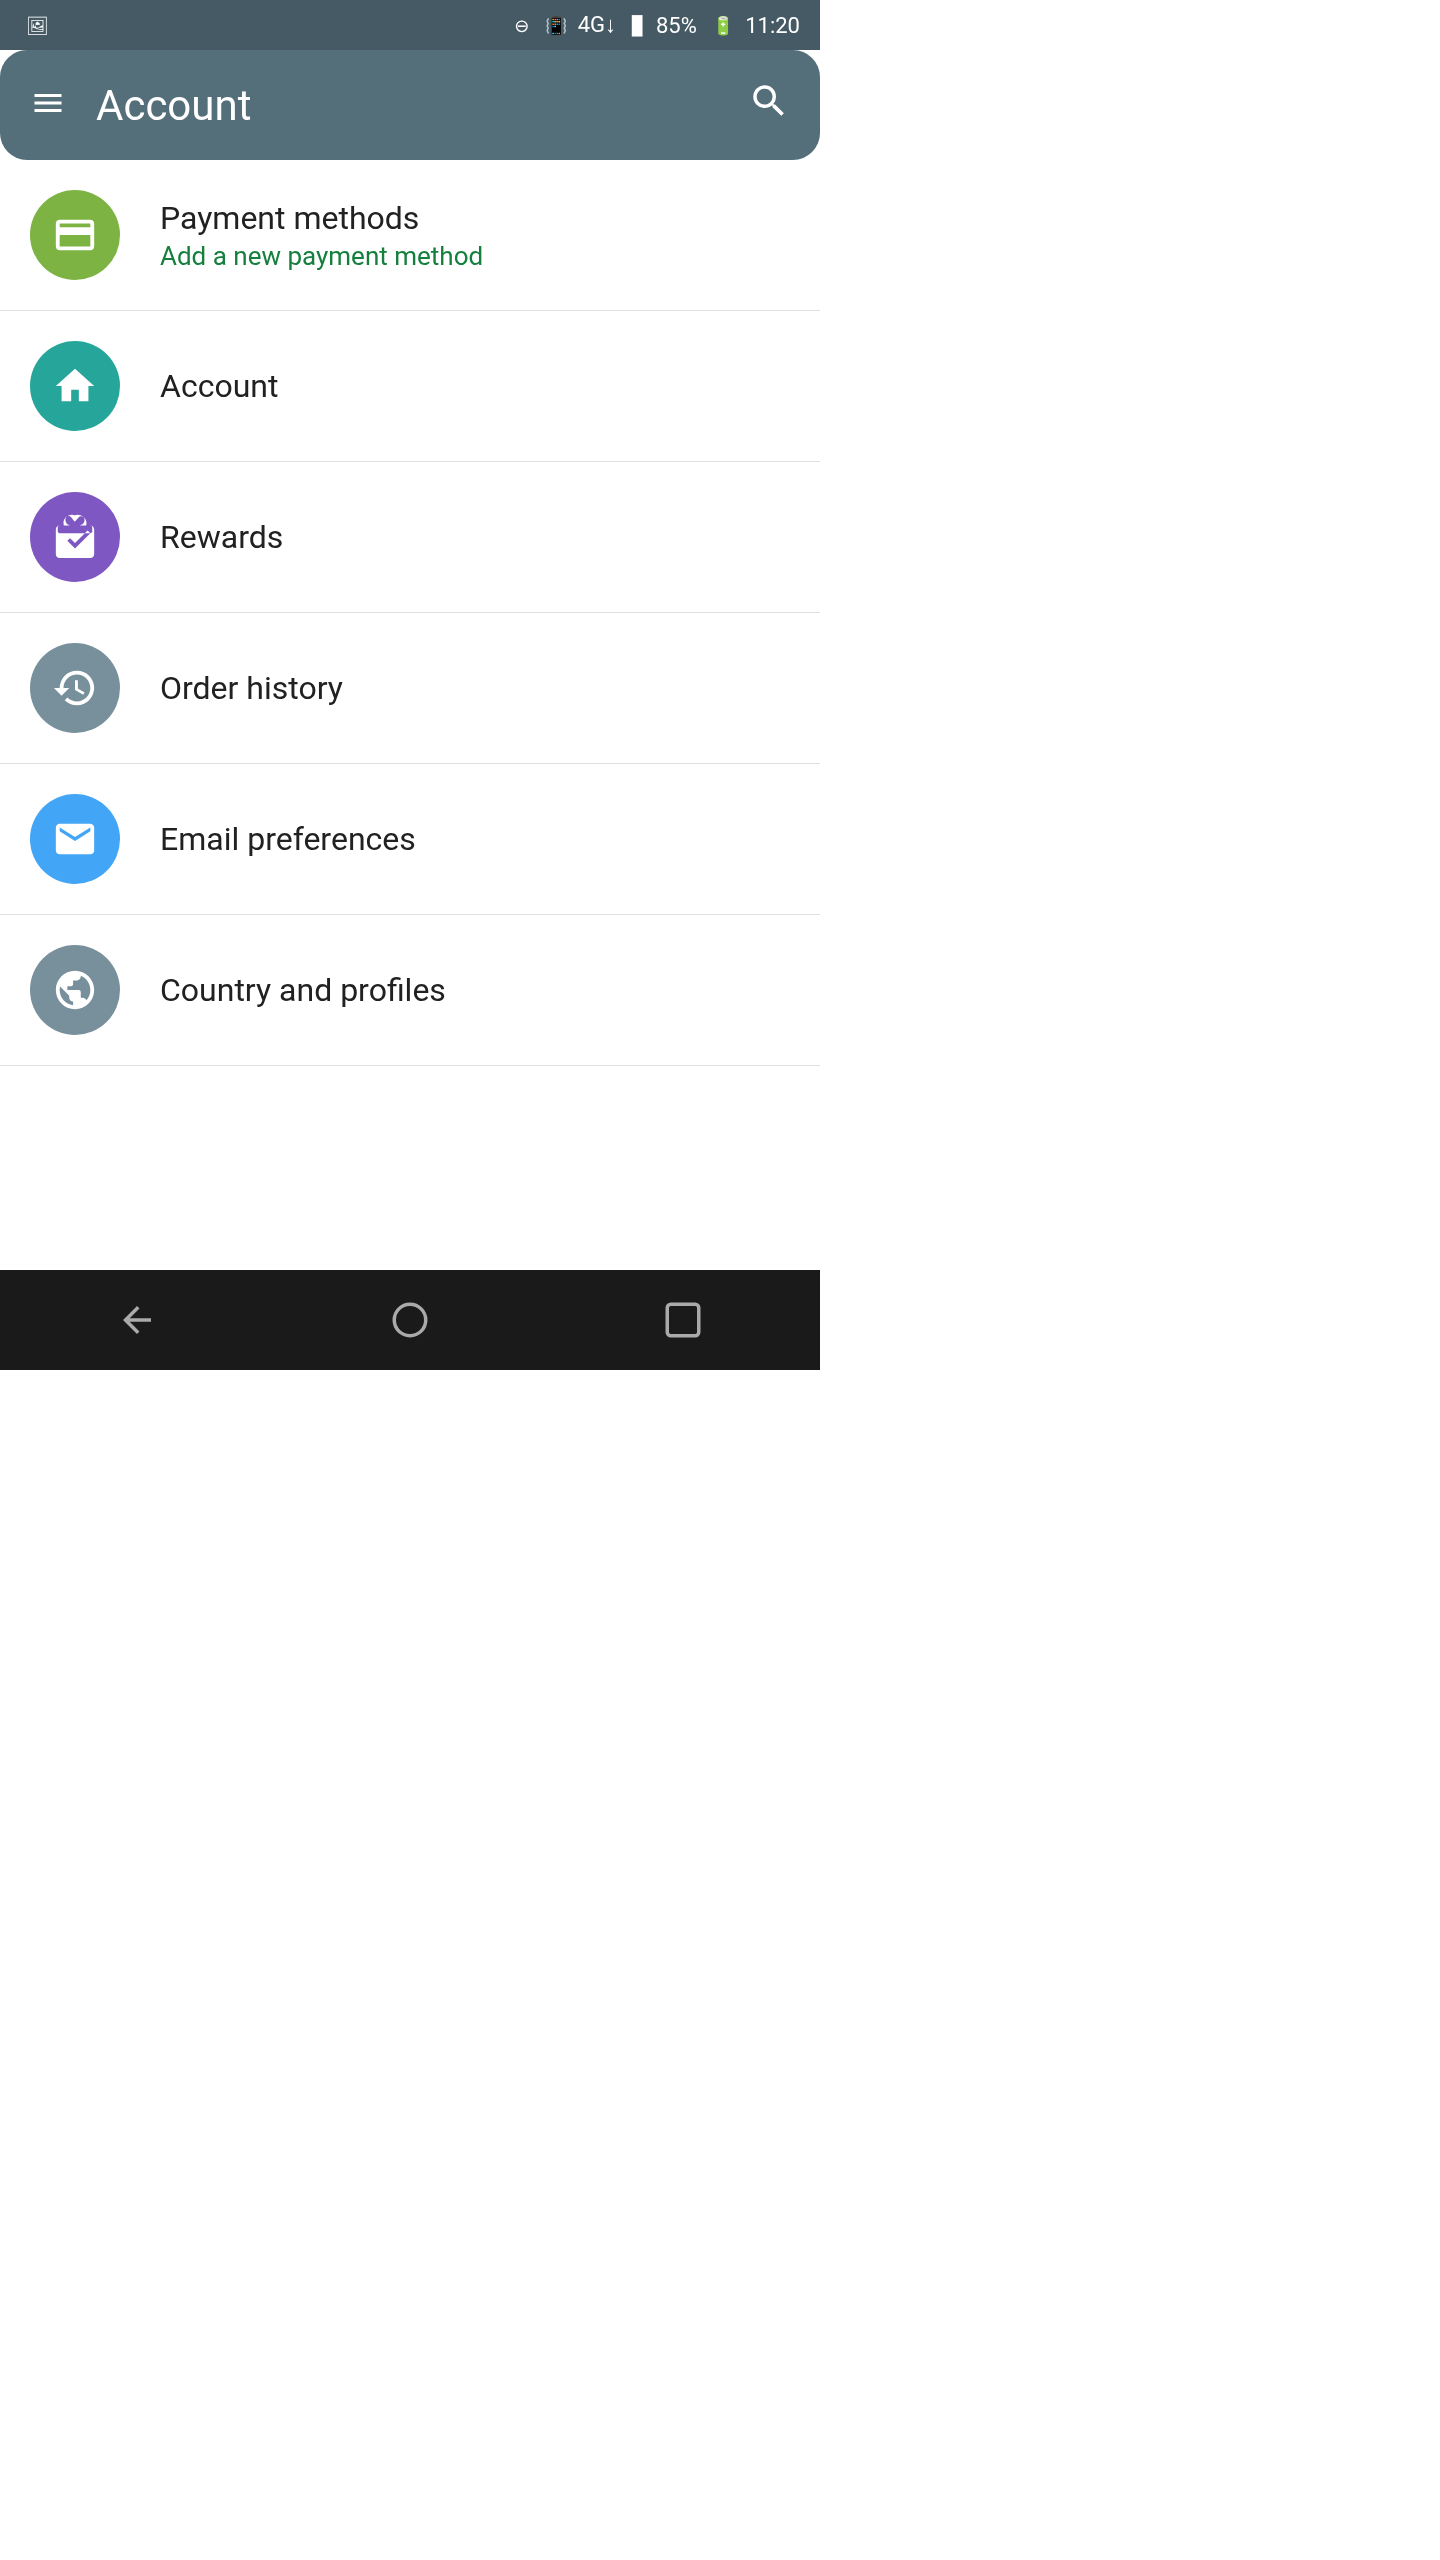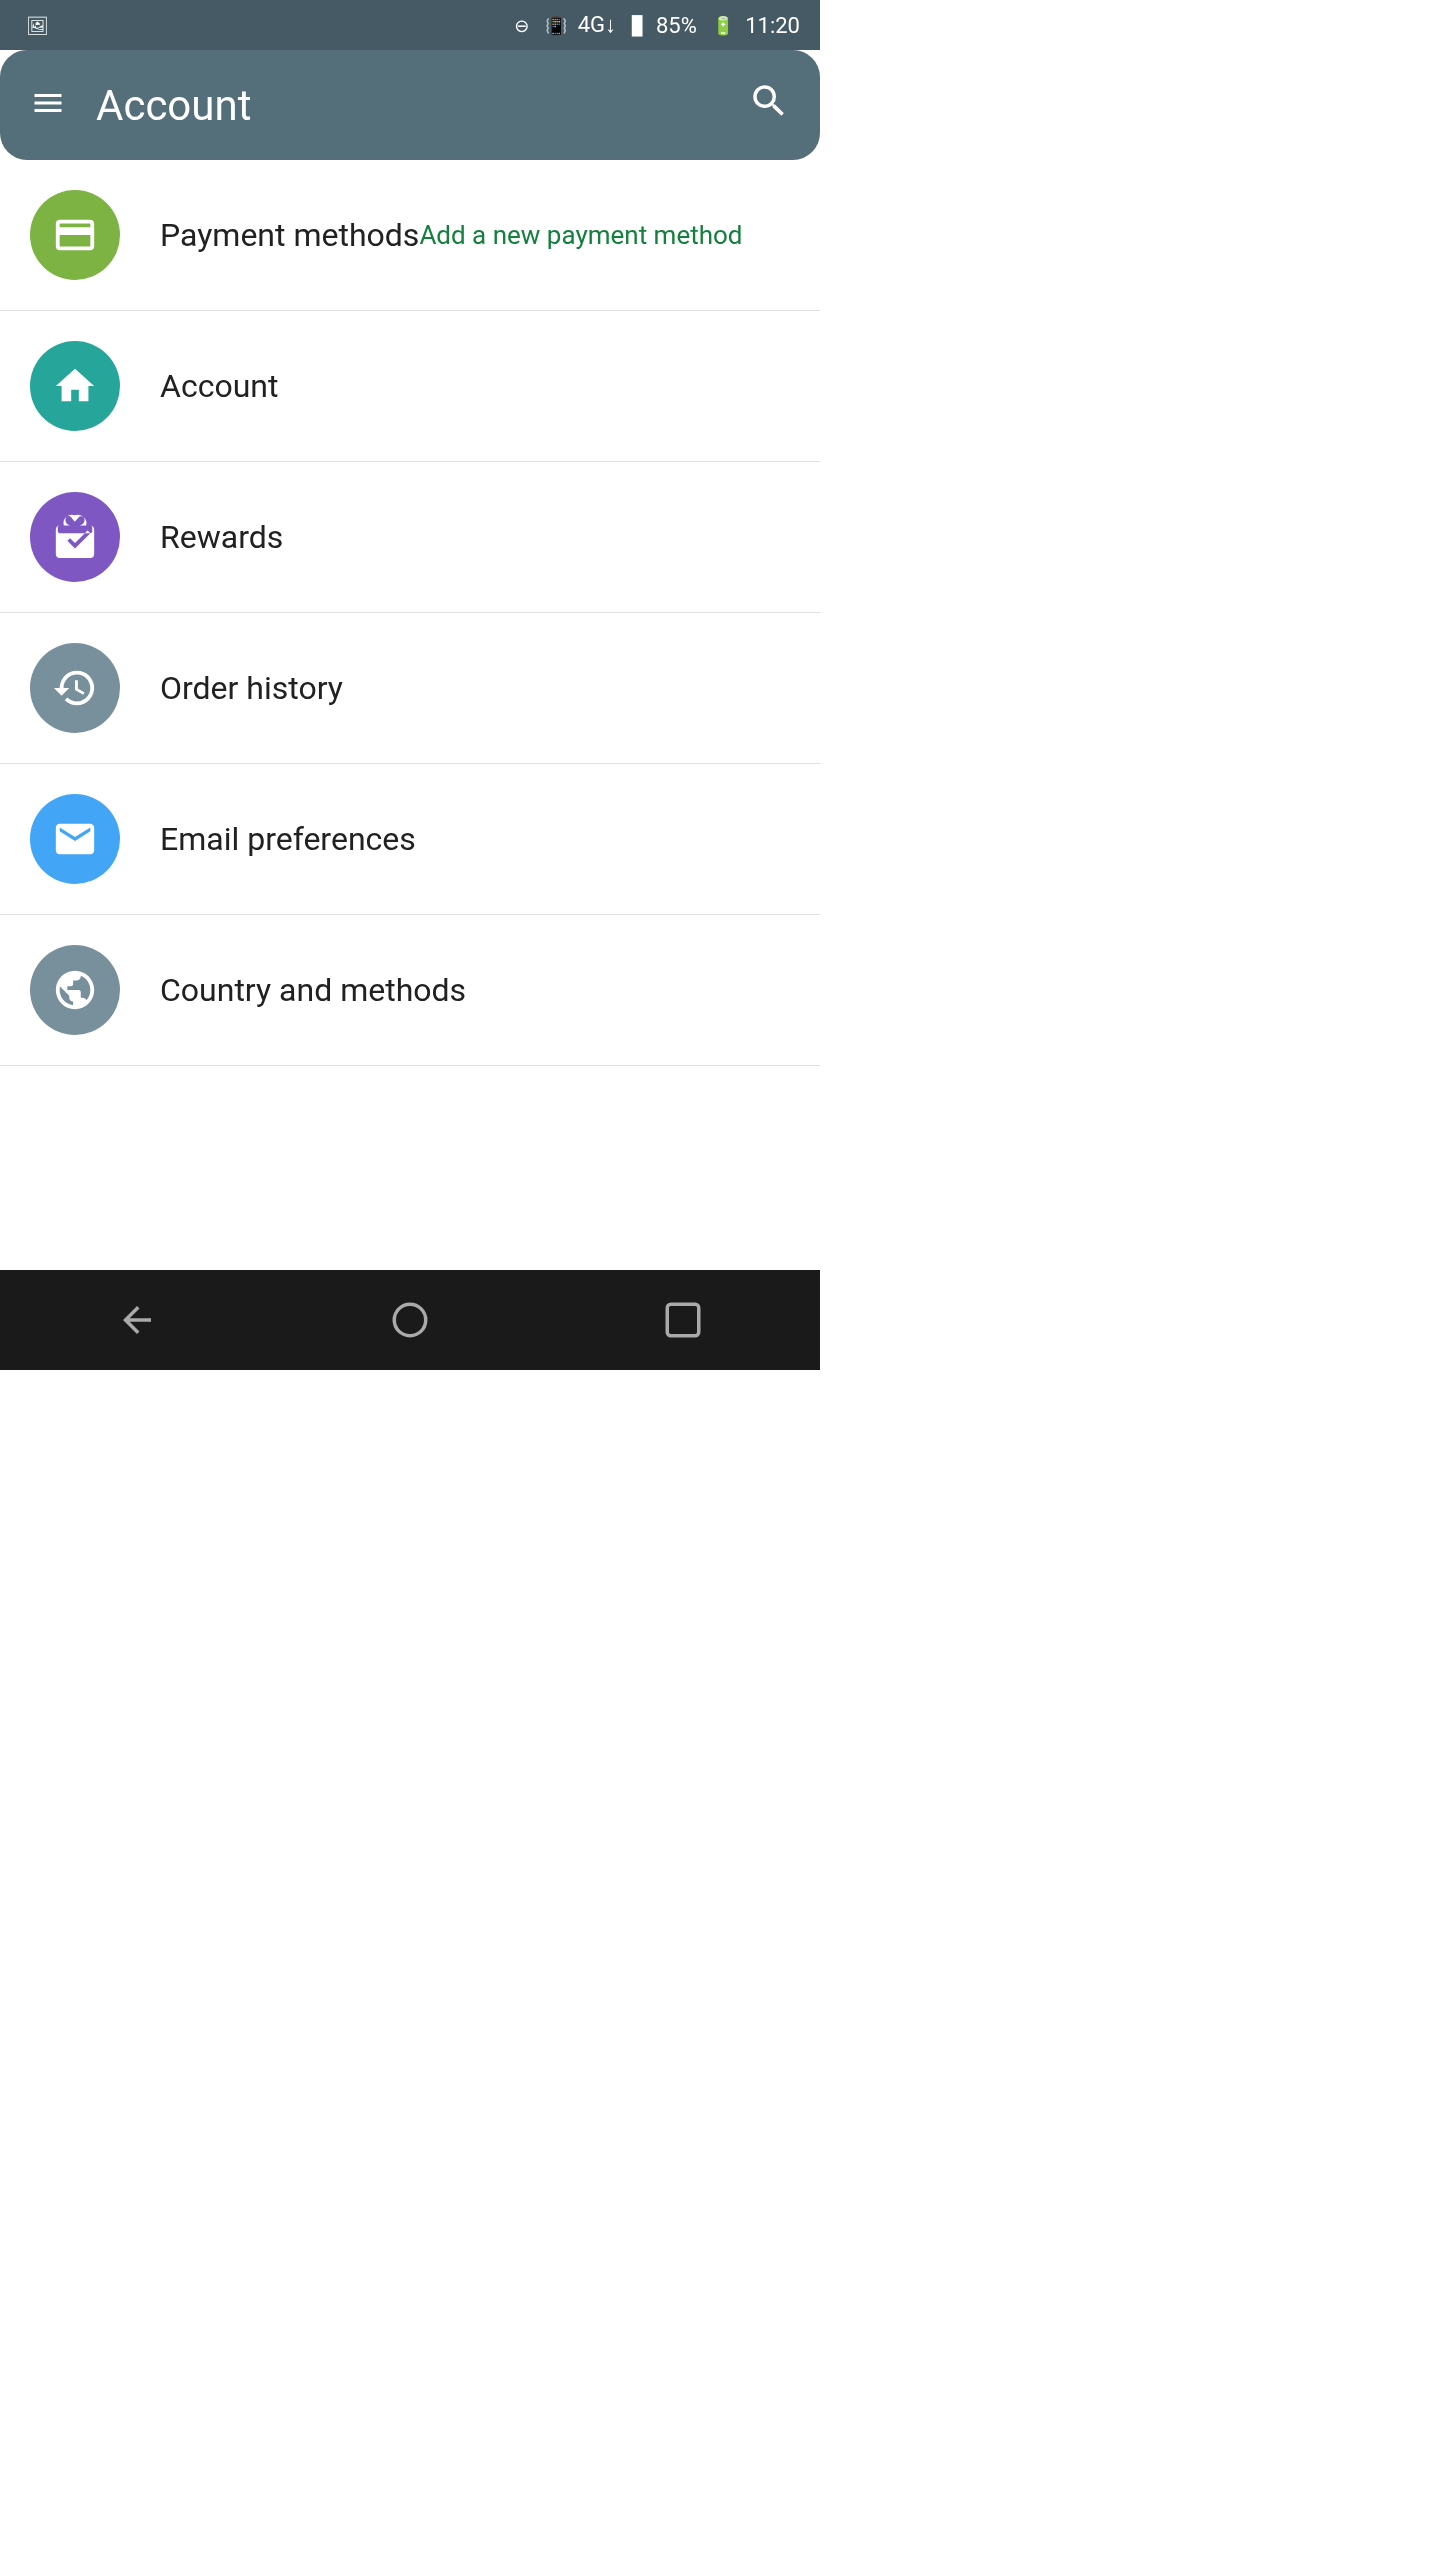--- a/index.html
+++ b/index.html
@@ -112,21 +112,21 @@
     }
 
     .icon-green { background: #7cb342; }
     .icon-teal { background: #26a69a; }
     .icon-purple { background: #7e57c2; }
     .icon-blue { background: #42a5f5; }
     .icon-gray { background: #78909c; }
 
     .menu-item-content {
       display: flex;
-      flex-direction: row;
+      flex-direction: column;
     }
 
     .menu-item-title {
       font-size: 32px;
       color: #212121;
       font-weight: 400;
     }
 
     .menu-item-subtitle {
       font-size: 26px;
@@ -249,21 +249,21 @@
     </div>
   </div>
 
   <div class="menu-item">
     <div class="icon-circle icon-gray">
       <svg viewBox="0 0 24 24">
         <path d="M12 2C6.48 2 2 6.48 2 12s4.48 10 10 10 10-4.48 10-10S17.52 2 12 2zm-1 17.93c-3.95-.49-7-3.85-7-7.93 0-.62.08-1.21.21-1.79L9 15v1c0 1.1.9 2 2 2v1.93zm6.9-2.54c-.26-.81-1-1.39-1.9-1.39h-1v-3c0-.55-.45-1-1-1H8v-2h2c.55 0 1-.45 1-1V7h2c1.1 0 2-.9 2-2v-.41c2.93 1.19 5 4.06 5 7.41 0 2.08-.8 3.97-2.1 5.39z"></path>
       </svg>
     </div>
     <div class="menu-item-content">
-      <span class="menu-item-title">Country and methods</span>
+      <span class="menu-item-title">Country and profiles</span>
     </div>
   </div>
 
 </div>
 
 <div class="bottom-nav">
   <span class="nav-btn">
     <svg viewBox="0 0 24 24">
       <path d="M20 11H7.83l5.59-5.59L12 4l-8 8 8 8 1.41-1.41L7.83 13H20v-2z"></path>
     </svg>

